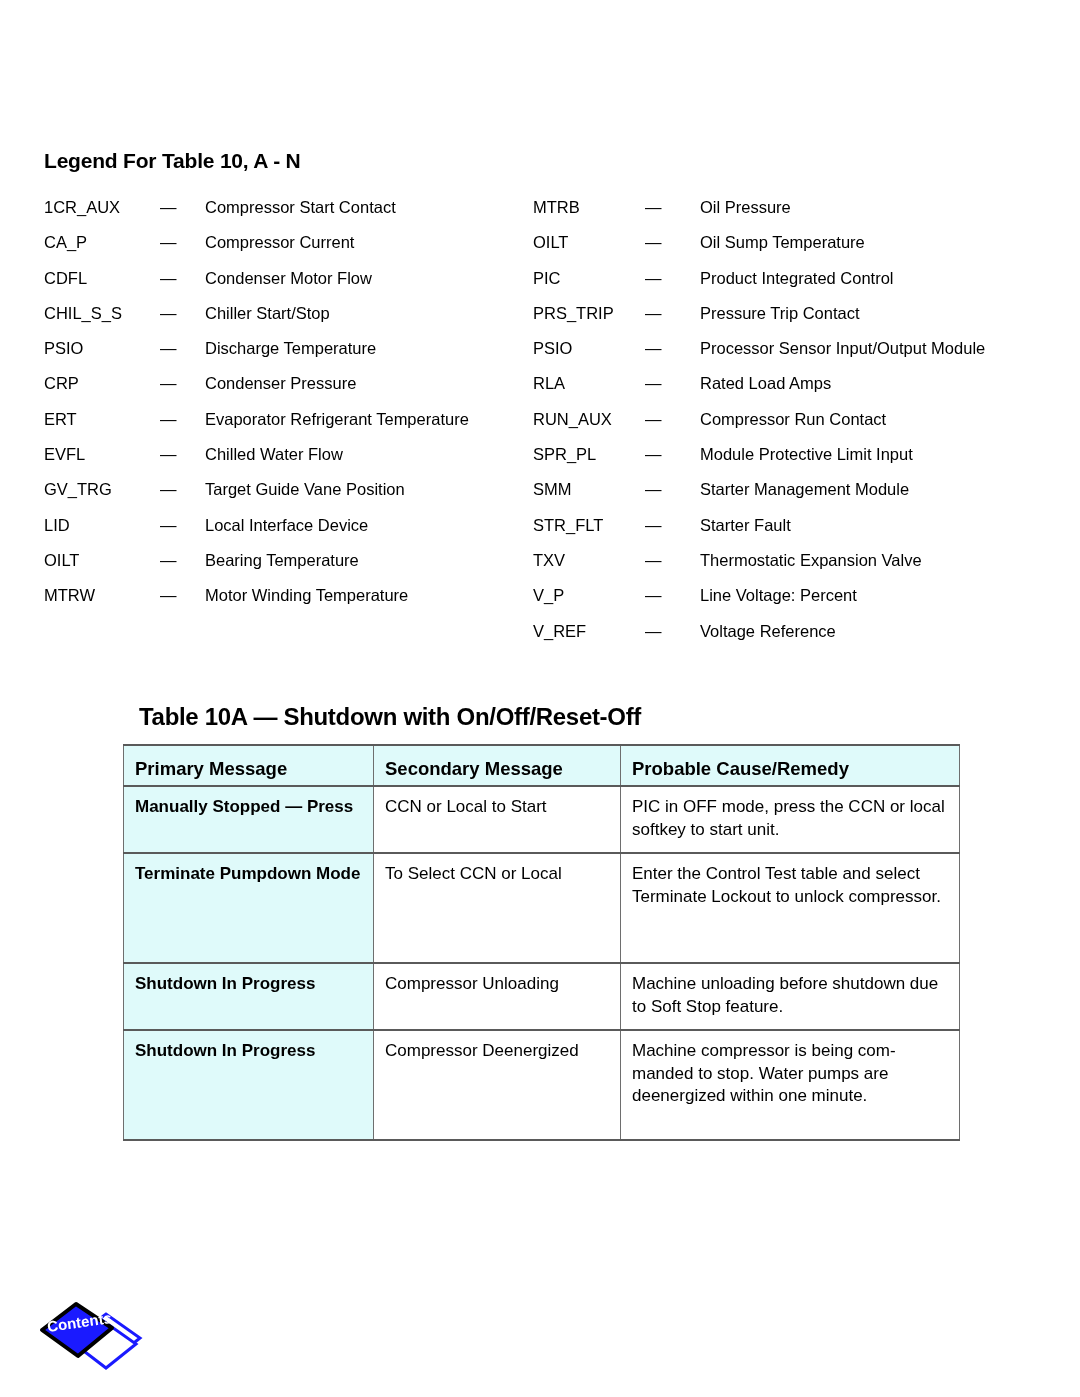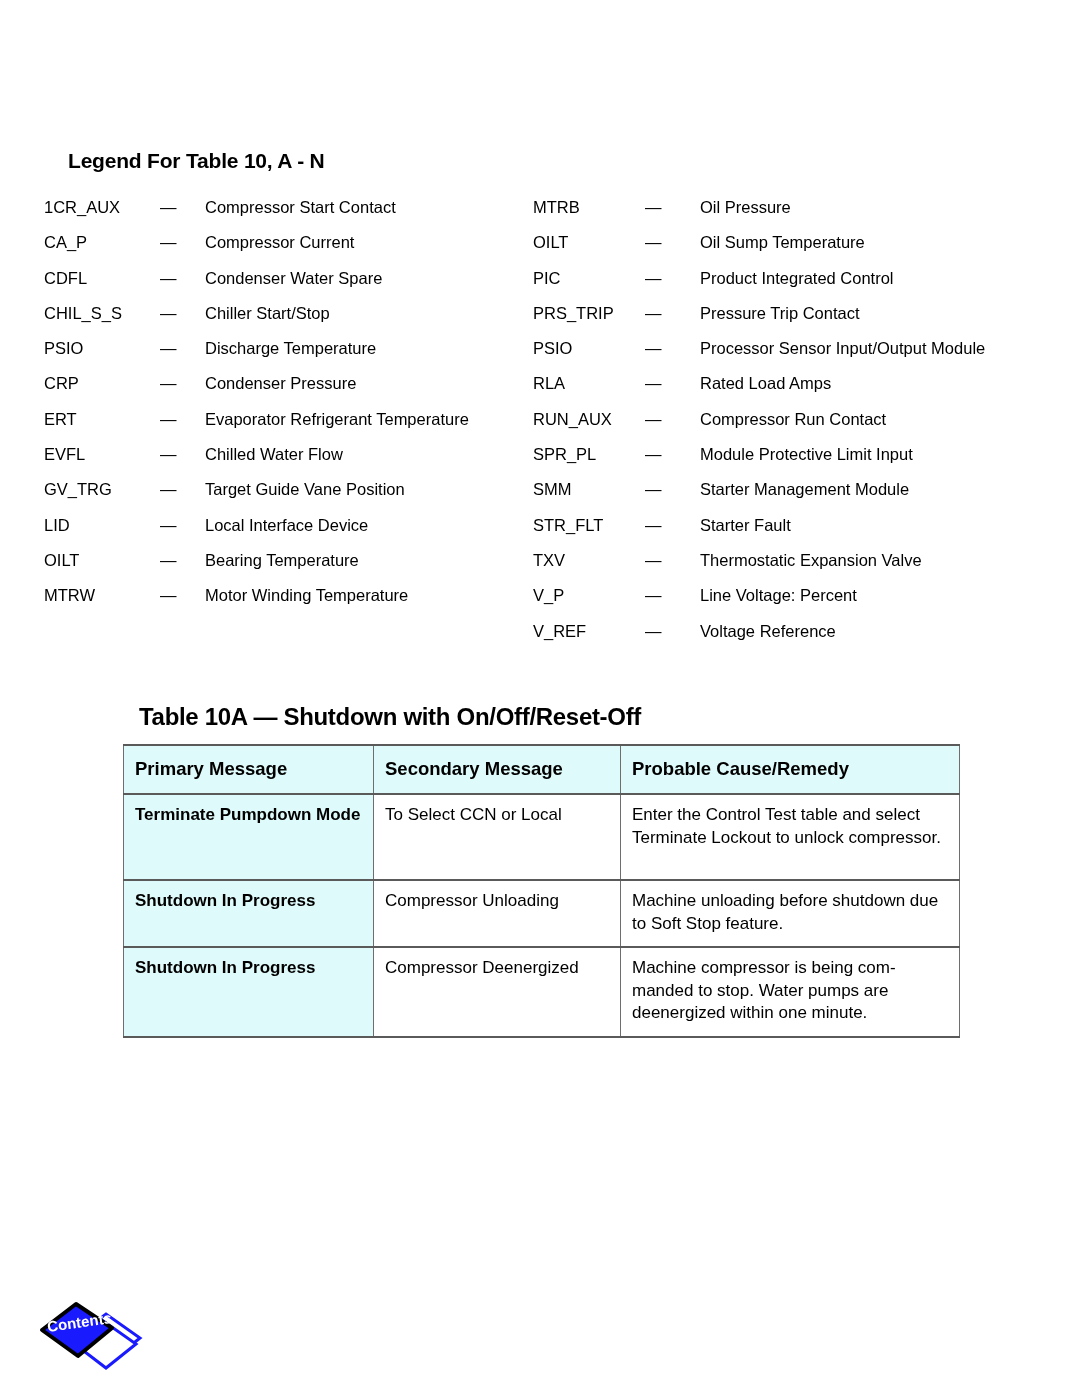--- a/index.html
+++ b/index.html
@@ -25,21 +25,20 @@
   }
 
   #legend-title {
     position: absolute;
     left: 44px;
     top: 149px;
     font-size: 21px;
     font-weight: bold;
     letter-spacing: -0.2px;
     white-space: nowrap;
-    margin-left: 24px;
   }
 
   .legend-col {
     position: absolute;
     top: 198px;
   }
   #legend-col-left  { left: 44px;  }
   #legend-col-right { left: 533px; }
 
   .legend-row {
@@ -94,21 +93,21 @@
     vertical-align: top;
     padding: 9px 11px 11px 11px;
     line-height: 1.32;
     text-align: left;
   }
   #shutdown-table thead th {
     background: #dffafa;
     font-weight: bold;
     font-size: 18.5px;
     padding-top: 11px;
-    padding-bottom: 12px;
+    padding-bottom: 4px;
     border-top-width: 2px;
     border-top-color: #5a5a5a;
     border-bottom-width: 2px;
     border-bottom-color: #5a5a5a;
     margin-top: 40px;
   }
   #shutdown-table tbody td {
     font-weight: normal;
   }
   #shutdown-table tbody td.col-primary {
@@ -119,21 +118,21 @@
     border-top-width: 2px;
     border-top-color: #5a5a5a;
   }
   #shutdown-table tbody tr:last-child td {
     border-bottom-width: 2px;
     border-bottom-color: #5a5a5a;
   }
 
   
   .rh-2 { height: 56px; }
-  .rh-3 { height: 86px; }
+  .rh-3 { height: 110px; }
   .rh-4 { height: 58px; }
 
   
   #contents-button {
     position: absolute;
     left: 32px;
     top: 1298px;
     width: 118px;
     height: 78px;
   }
@@ -154,21 +153,21 @@
       <span class="legend-desc">Compressor Start Contact</span>
     </div>
     <div class="legend-row">
       <span class="legend-abbr">CA_P</span>
       <span class="legend-dash">—</span>
       <span class="legend-desc">Compressor Current</span>
     </div>
     <div class="legend-row">
       <span class="legend-abbr">CDFL</span>
       <span class="legend-dash">—</span>
-      <span class="legend-desc">Condenser Water Spare</span>
+      <span class="legend-desc">Condenser Motor Flow</span>
     </div>
     <div class="legend-row">
       <span class="legend-abbr">CHIL_S_S</span>
       <span class="legend-dash">—</span>
       <span class="legend-desc">Chiller Start/Stop</span>
     </div>
     <div class="legend-row">
       <span class="legend-abbr">PSIO</span>
       <span class="legend-dash">—</span>
       <span class="legend-desc">Discharge Temperature</span>
@@ -291,20 +290,25 @@
       <col class="c3">
   </colgroup>
   <thead>
     <tr>
       <th>Primary Message</th>
       <th>Secondary Message</th>
       <th>Probable Cause/Remedy</th>
     </tr>
   </thead>
   <tbody>
+    <tr class="rh-2">
+      <td class="col-primary">Manually Stopped — Press</td>
+      <td>CCN or Local to Start</td>
+      <td>PIC in OFF mode, press the CCN or local softkey to start unit.</td>
+    </tr>
     <tr class="rh-3 thick-top">
       <td class="col-primary">Terminate Pumpdown Mode</td>
       <td>To Select CCN or Local</td>
       <td>Enter the Control Test table and select Terminate Lockout to unlock compressor.</td>
     </tr>
     <tr class="rh-4 thick-top">
       <td class="col-primary">Shutdown In Progress</td>
       <td>Compressor Unloading</td>
       <td>Machine unloading before shutdown due to Soft Stop feature.</td>
     </tr>

